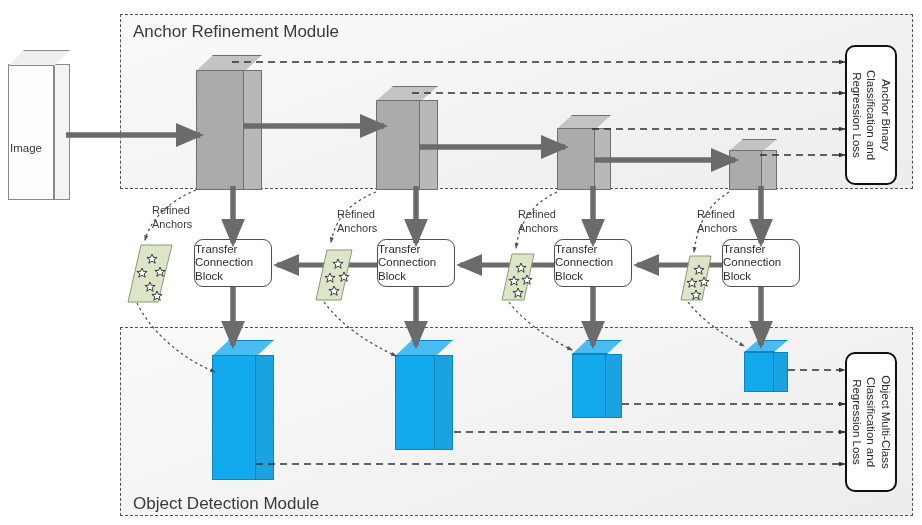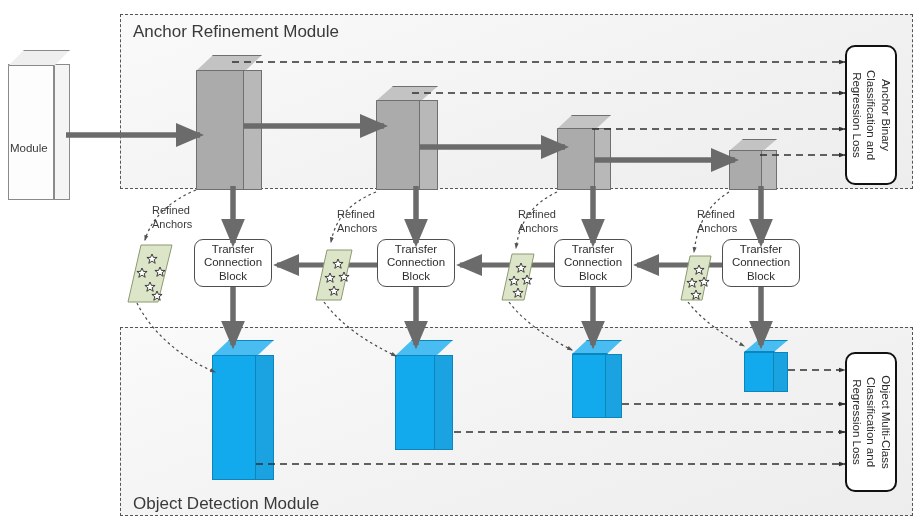--- a/index.html
+++ b/index.html
@@ -24,21 +24,21 @@
   .blue .side{background:#1aa3e0;border:1px solid #0b86bd;}
   .blue .top{background:#49bdf2;border:1px solid #0b86bd;}
   .white .face{background:#fdfdfd;border:1px solid #8a8a8a;}
   .white .side{background:#f4f4f4;border:1px solid #8a8a8a;}
   .white .top{background:#efefef;border:1px solid #8a8a8a;}
 
   .slab-label{position:absolute;font-size:11.5px;color:#3a3a3a;}
 
   
   .tcb{position:absolute;border:1.6px solid #4f4f4f;border-radius:9px;background:#ffffff;
-       display:flex;flex-direction:column;align-items:center;justify-content:center;
+       display:flex;flex-direction:column;align-items:flex-start;justify-content:center;
        font-size:11.5px;color:#2e2e2e;line-height:1.18;text-align:center;box-sizing:border-box;}
 
   
   .loss{position:absolute;border:2px solid #111;border-radius:10px;background:#fff;
         box-sizing:border-box;overflow:hidden;}
   .loss .vtxt{position:absolute;left:50%;top:50%;
         transform:translate(-50%,-50%) rotate(90deg);
         white-space:nowrap;font-size:11.5px;color:#2b2b2b;line-height:1.28;text-align:center;}
 
   
@@ -59,21 +59,21 @@
   </div>
   <div class="module-label" style="left:133px;top:494px;">Object Detection Module</div>
 
   <div class="slab white" style="left:8px;top:50px;width:62px;height:150px;">
     <div class="face" style="height:136px;width:46px;left:0;"></div>
     <div class="side" style="width:16px;height:136px;right:0;bottom:0;
                 clip-path:polygon(0 0,100% -10%,100% 100%,0 100%);"></div>
     <div class="top" style="left:0;top:0;width:62px;height:16px;
                 clip-path:polygon(0 100%,16px 0,100% 0,calc(100% - 16px) 100%);"></div>
   </div>
-  <div class="slab-label" style="left:10px;top:142px;">Module</div>
+  <div class="slab-label" style="left:10px;top:142px;">Image</div>
 
   <div class="slab gray" style="left:196px;top:55px;width:66px;height:135px;">
     <div class="face" style="left:0;bottom:0;width:48px;height:120px;"></div>
     <div class="side" style="right:0;bottom:0;width:19px;height:120px;
           clip-path:polygon(0 0,100% -13%,100% 100%,0 100%);"></div>
     <div class="top" style="left:0;top:0;width:66px;height:16px;
           clip-path:polygon(0 100%,17px 0,100% 0,calc(100% - 17px) 100%);"></div>
   </div>
 
   <div class="slab gray" style="left:376px;top:86px;width:62px;height:104px;">

